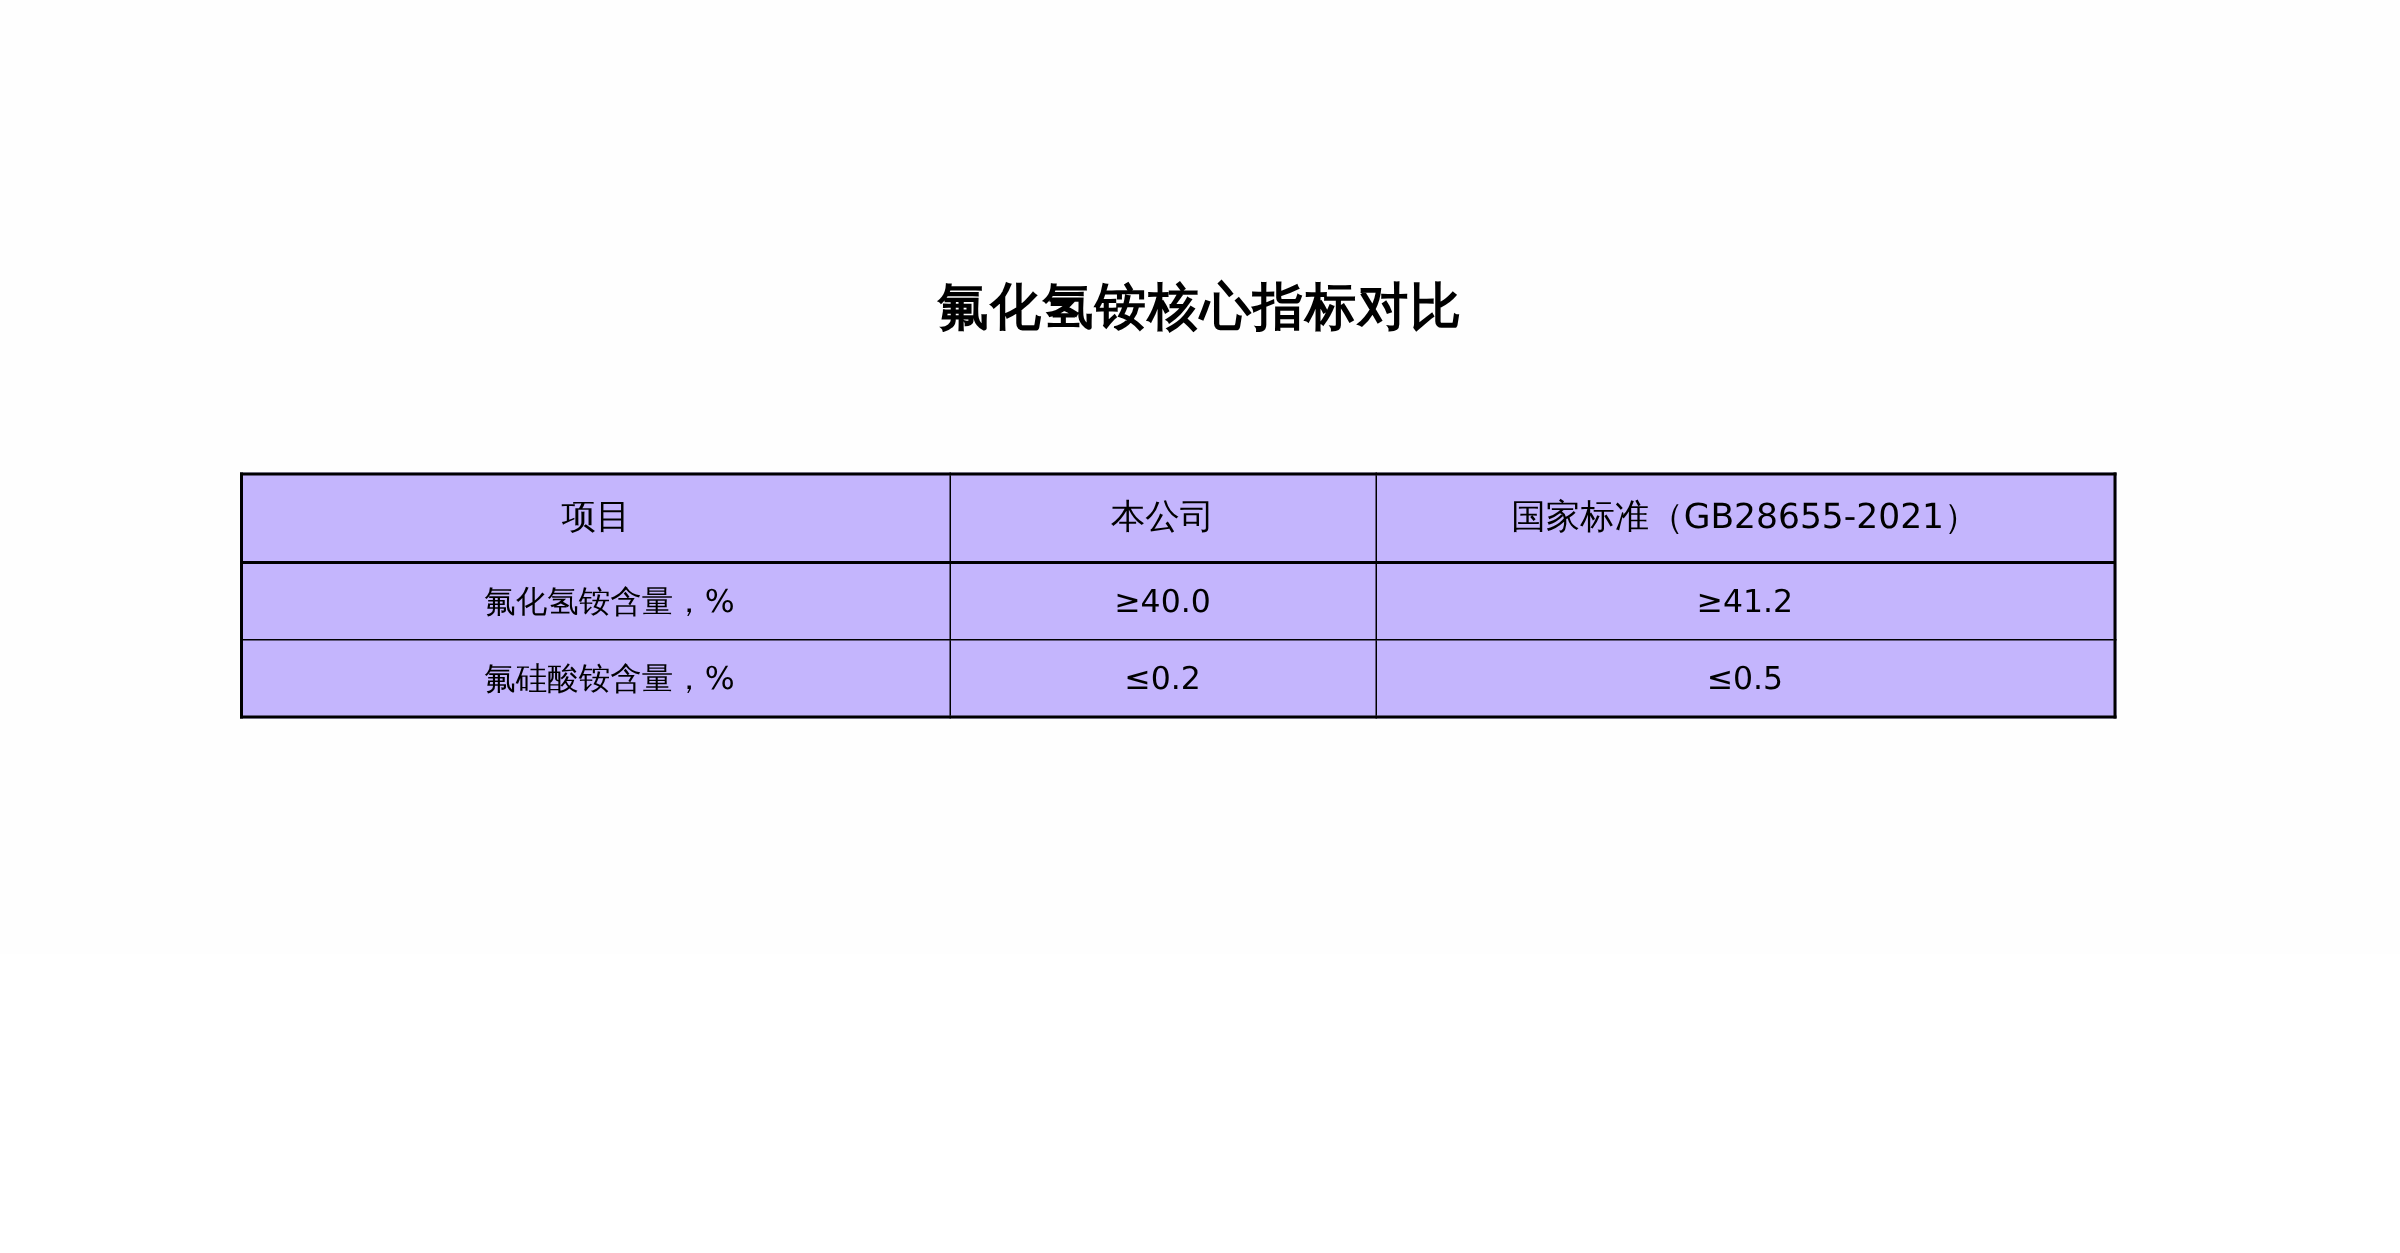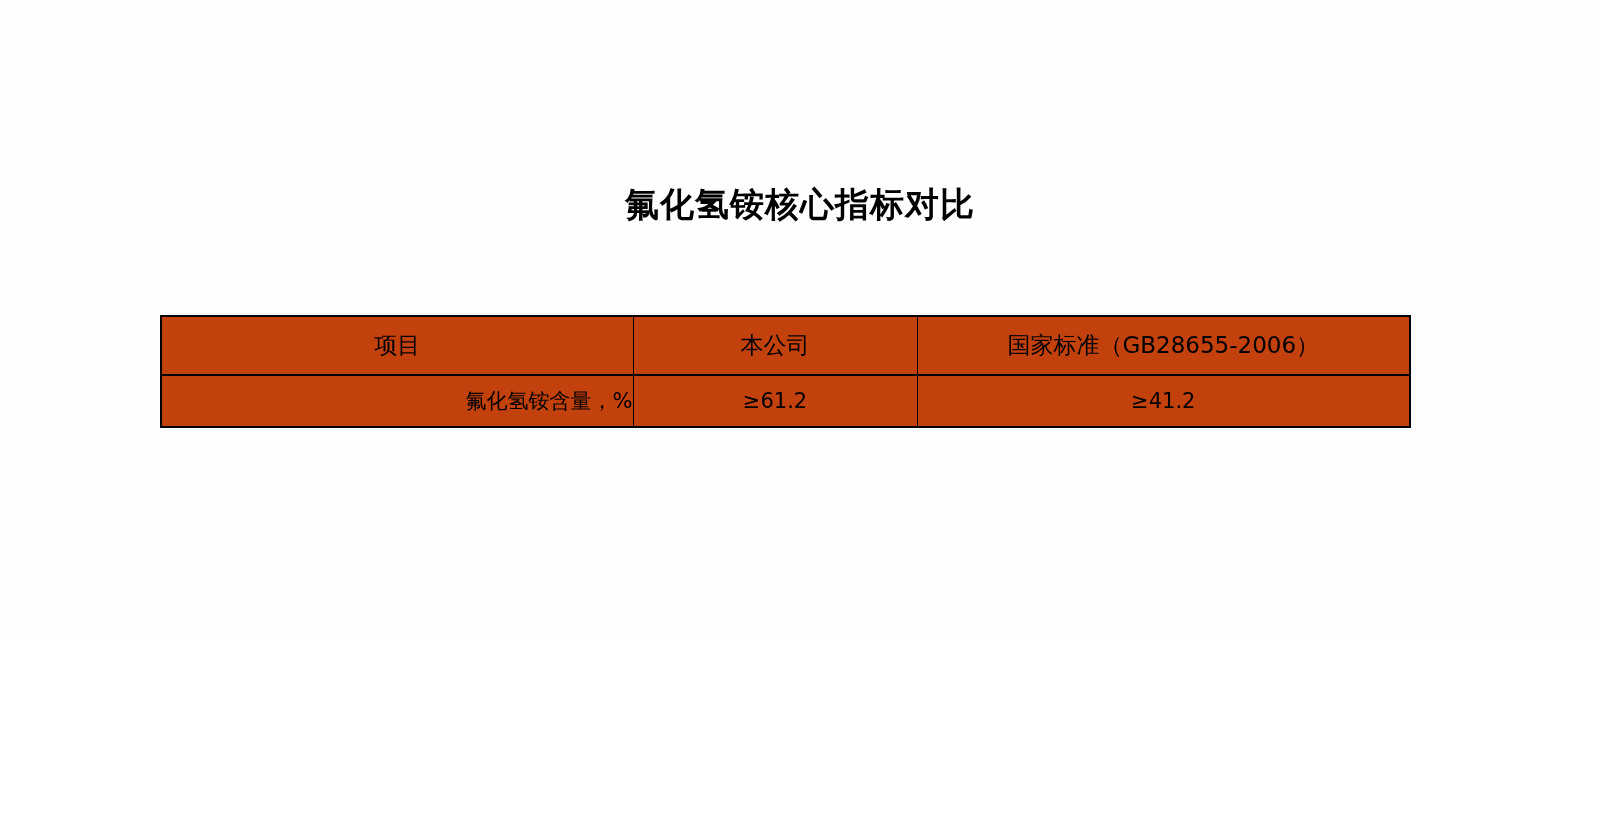--- a/index.html
+++ b/index.html
@@ -35,21 +35,21 @@
   .table-wrap {
     position: absolute;
     top: 315px;
     left: 160px;
     width: 1249px;
   }
   table.spec-table {
     border-collapse: collapse;
     width: 1249px;
     table-layout: fixed;
-    background: #c2410c;
+    background: #c4b5fd;
   }
   table.spec-table td,
   table.spec-table th {
     border: 1px solid #000000;
     padding: 0;
     font-weight: normal;
   }
   table.spec-table {
     border: 2px solid #000000;
   }
@@ -64,21 +64,21 @@
     font-weight: bold;
     font-family: "DejaVu Sans", "Liberation Sans", sans-serif;
     border-bottom: 2px solid #000000 !important;
   }
   tbody td {
     height: 50px;
     font-size: 21px;
     font-family: "DejaVu Sans", "Liberation Sans", sans-serif;
   }
   tbody td.item-cell {
-    text-align: right;
+    text-align: center;
     padding-left: 18px;
   }
   tbody td.value-cell {
     text-align: center;
   }
   .hdr-inner {
     display: block;
     line-height: 57px;
   }
 </style>
@@ -98,27 +98,32 @@
       </colgroup>
       <thead>
         <tr>
           <td>
             <span class="hdr-inner">项目</span>
           </td>
           <td>
             <span class="hdr-inner">本公司</span>
           </td>
           <td>
-            <span class="hdr-inner">国家标准（GB28655-2006）</span>
+            <span class="hdr-inner">国家标准（GB28655-2021）</span>
           </td>
         </tr>
       </thead>
       <tbody>
         <tr>
           <td class="item-cell">氟化氢铵含量，%</td>
-          <td class="value-cell">≥61.2</td>
+          <td class="value-cell">≥40.0</td>
           <td class="value-cell">≥41.2</td>
+        </tr>
+        <tr>
+          <td class="item-cell">氟硅酸铵含量，%</td>
+          <td class="value-cell">≤0.2</td>
+          <td class="value-cell">≤0.5</td>
         </tr>
       </tbody>
     </table>
   </div>
 
 </div>
 
 </body></html>

